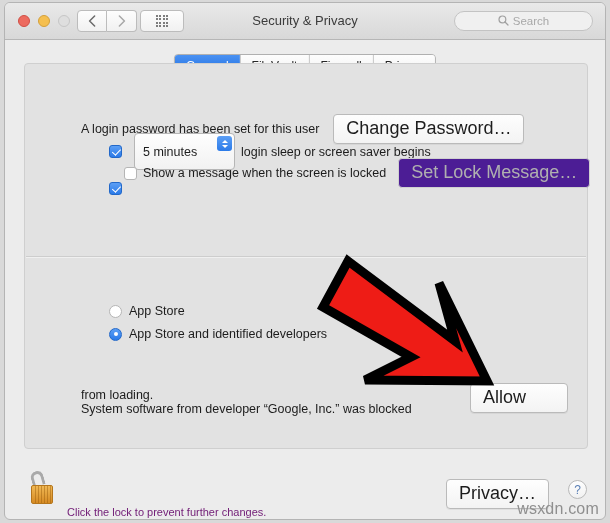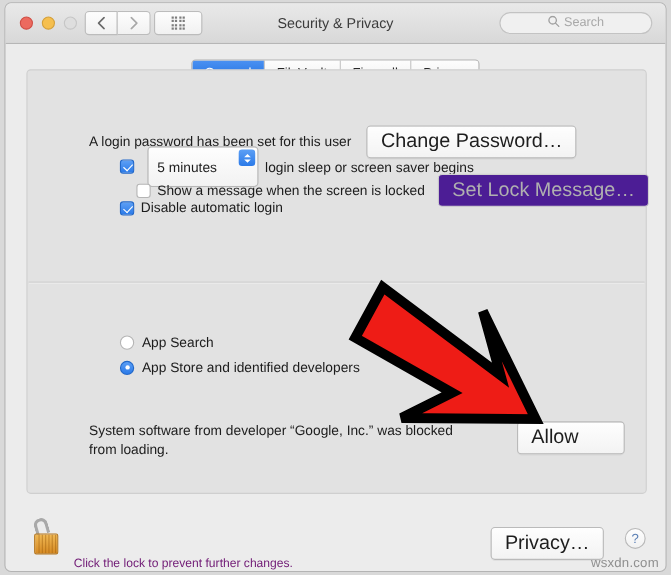--- a/index.html
+++ b/index.html
@@ -322,21 +322,21 @@
     background: linear-gradient(to bottom,#fefefe,#f1f1f1);
     border: 1px solid #b9b9b9;
     box-sizing: border-box;
     display: flex; align-items: center; justify-content: center;
     font-size: 12px;
     color: #5a7fb5;
   }
   .watermark {
     position: absolute;
     right: 6px; bottom: 1px;
-    font-size: 12px;
+    font-size: 16px;
     color: #8f8f8f;
     letter-spacing: .2px;
   }
 </style>
 </head>
 <body>
 
 <div class="window">
 
   <div class="titlebar">
@@ -426,39 +426,38 @@
     </div>
 
     <div class="row" style="left:68px; top:94px;margin-left:31px;">
       <span class="cbx off"></span>
       <span class="txt">Show a message when the screen is locked</span>
       <span class="pbtn disabled" style="margin-left:12px;">Set Lock Message…</span>
     </div>
 
     <div class="row" style="left:84px; top:118px;">
       <span class="cbx on"></span>
-      <span class="txt">Disable automatic login</span>
     </div>
 
     <div class="divider" style="top:192px;"></div>
 
 
     <div class="row" style="left:84px; top:240px;">
       <span class="rdo off"></span>
-      <span class="txt">App Search</span>
+      <span class="txt">App Store</span>
     </div>
 
     <div class="row" style="left:84px; top:263px;">
       <span class="rdo on"></span>
       <span class="txt">App Store and identified developers</span>
     </div>
 
     <div style="position:absolute; left:56px; top:320px; width:360px;">
+      <div class="txt" style="margin-top:4px;">from loading.</div>
       <div class="txt">System software from developer “Google, Inc.” was blocked</div>
-      <div class="txt" style="margin-top:4px;">from loading.</div>
     </div>
     <span class="pbtn" style="position:absolute; left:445px; top:319px; width:98px; text-align:left; box-sizing:border-box;">Allow</span>
 
   </div>
 
   <svg class="arrow" viewBox="0 0 260 150">
     <polygon points="33,12 140,92 124,34 172,132 50,131 96,108 8,58" fill="#ee1c16" stroke="#000000" stroke-width="9" stroke-linejoin="miter"></polygon>
   </svg>
 
   <div class="lockwrap">

